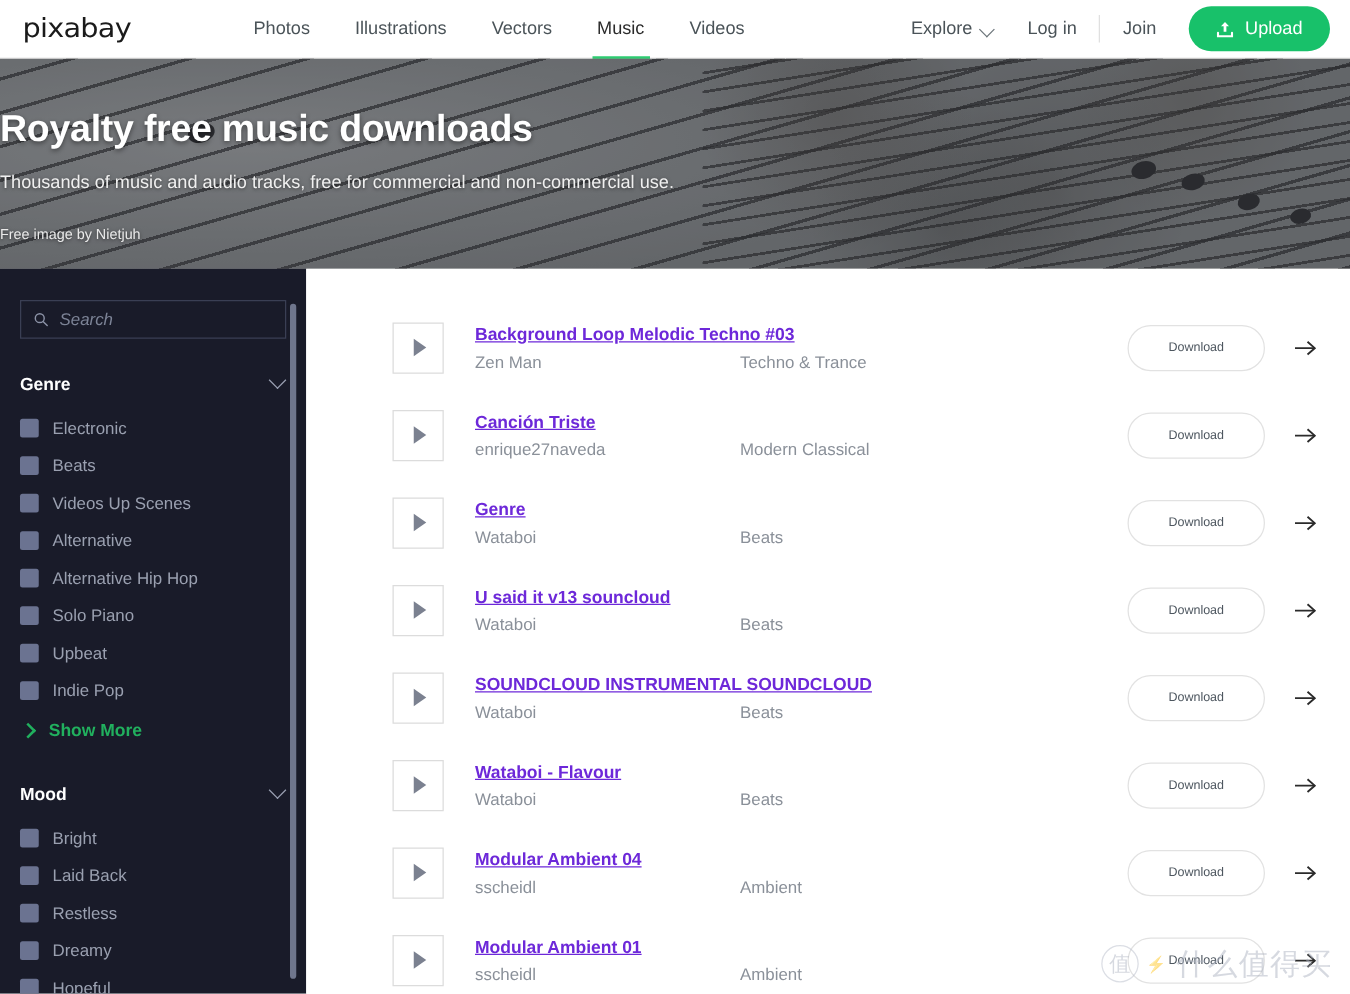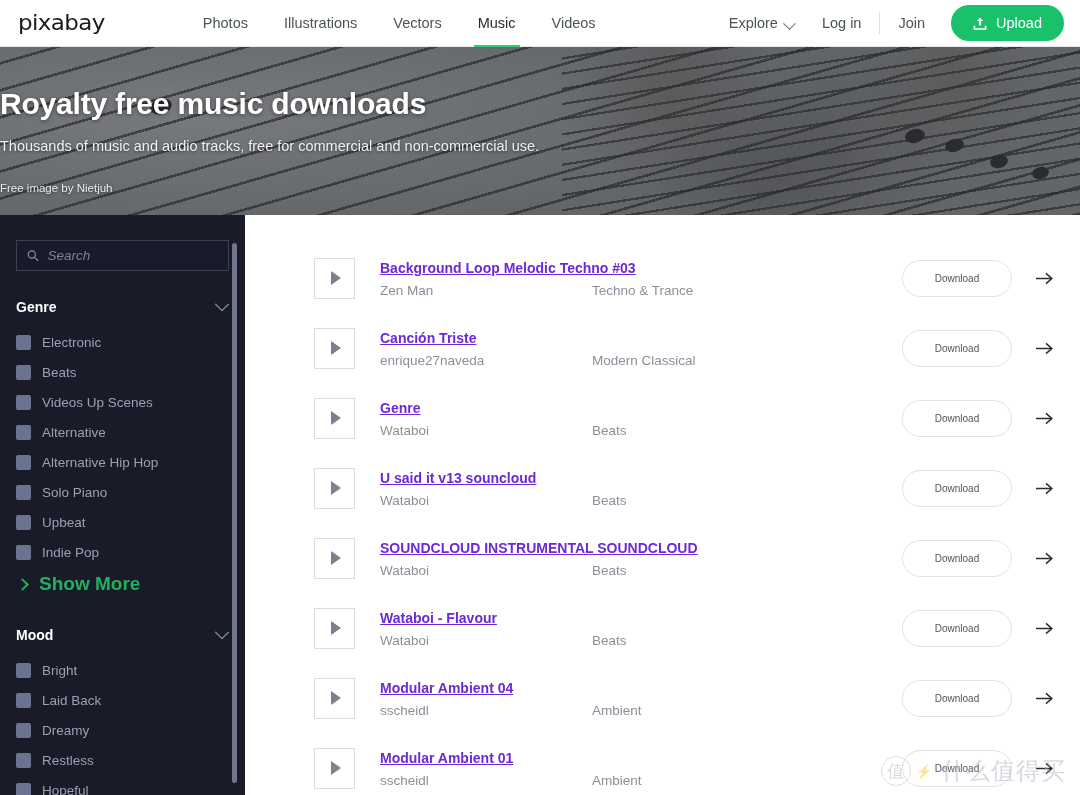--- a/index.html
+++ b/index.html
@@ -246,21 +246,21 @@
     cursor: pointer;
   }
   .sb-more-chev {
     width: 9px; height: 9px;
     border-right: 2px solid #21b05e;
     border-top: 2px solid #21b05e;
     transform: rotate(45deg);
     margin-left: 2px;
   }
   .sb-more-label {
-    font-size: 19px;
+    font-size: 14px;
     color: #21b05e;
     font-weight: bold;
   }
   .sb-scroll {
     position: absolute;
     right: 8px; top: 28px;
     width: 5px; height: 540px;
     background: #6f768d;
     border-radius: 3px;
   }
@@ -482,25 +482,25 @@
     <div class="sb-opt">
       <span class="sb-box"></span>
       <span class="sb-opt-label">Bright</span>
     </div>
     <div class="sb-opt">
       <span class="sb-box"></span>
       <span class="sb-opt-label">Laid Back</span>
     </div>
     <div class="sb-opt">
       <span class="sb-box"></span>
+      <span class="sb-opt-label">Restless</span>
+    </div>
+    <div class="sb-opt">
+      <span class="sb-box"></span>
       <span class="sb-opt-label">Dreamy</span>
-    </div>
-    <div class="sb-opt">
-      <span class="sb-box"></span>
-      <span class="sb-opt-label">Restless</span>
     </div>
     <div class="sb-opt">
       <span class="sb-box"></span>
       <span class="sb-opt-label">Hopeful</span>
     </div>
 
     <div class="sb-scroll"></div>
   </aside>
 
   <main class="main">

